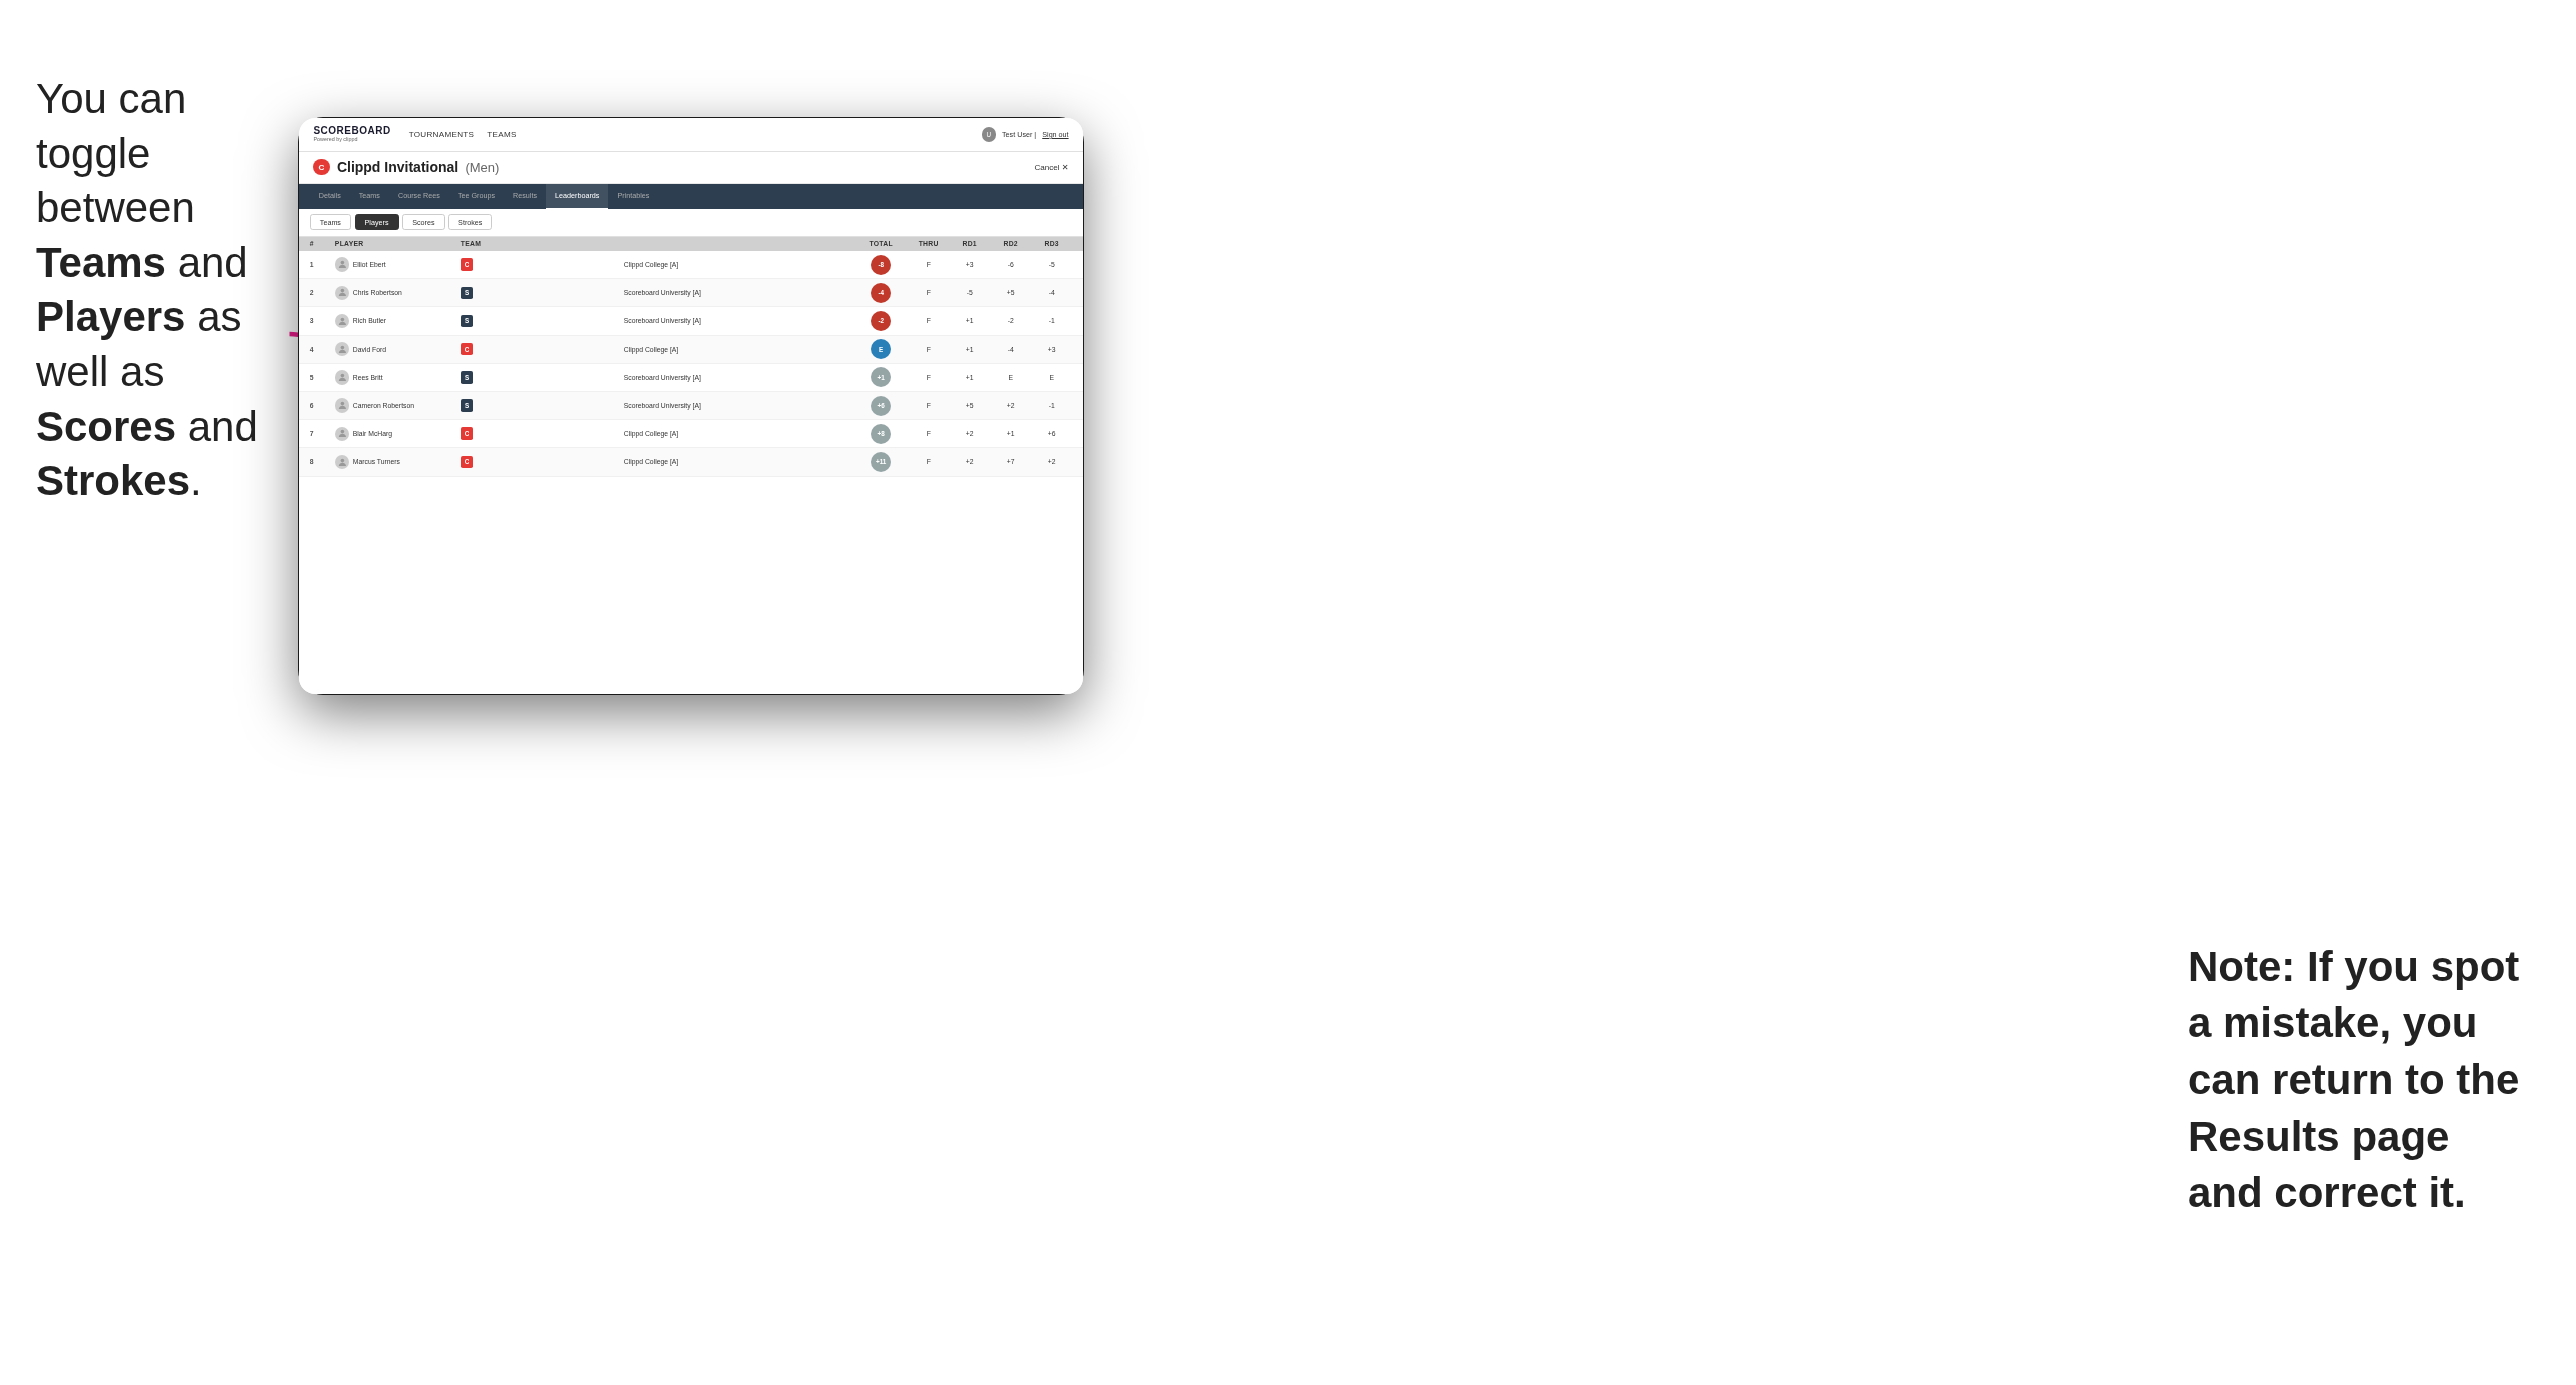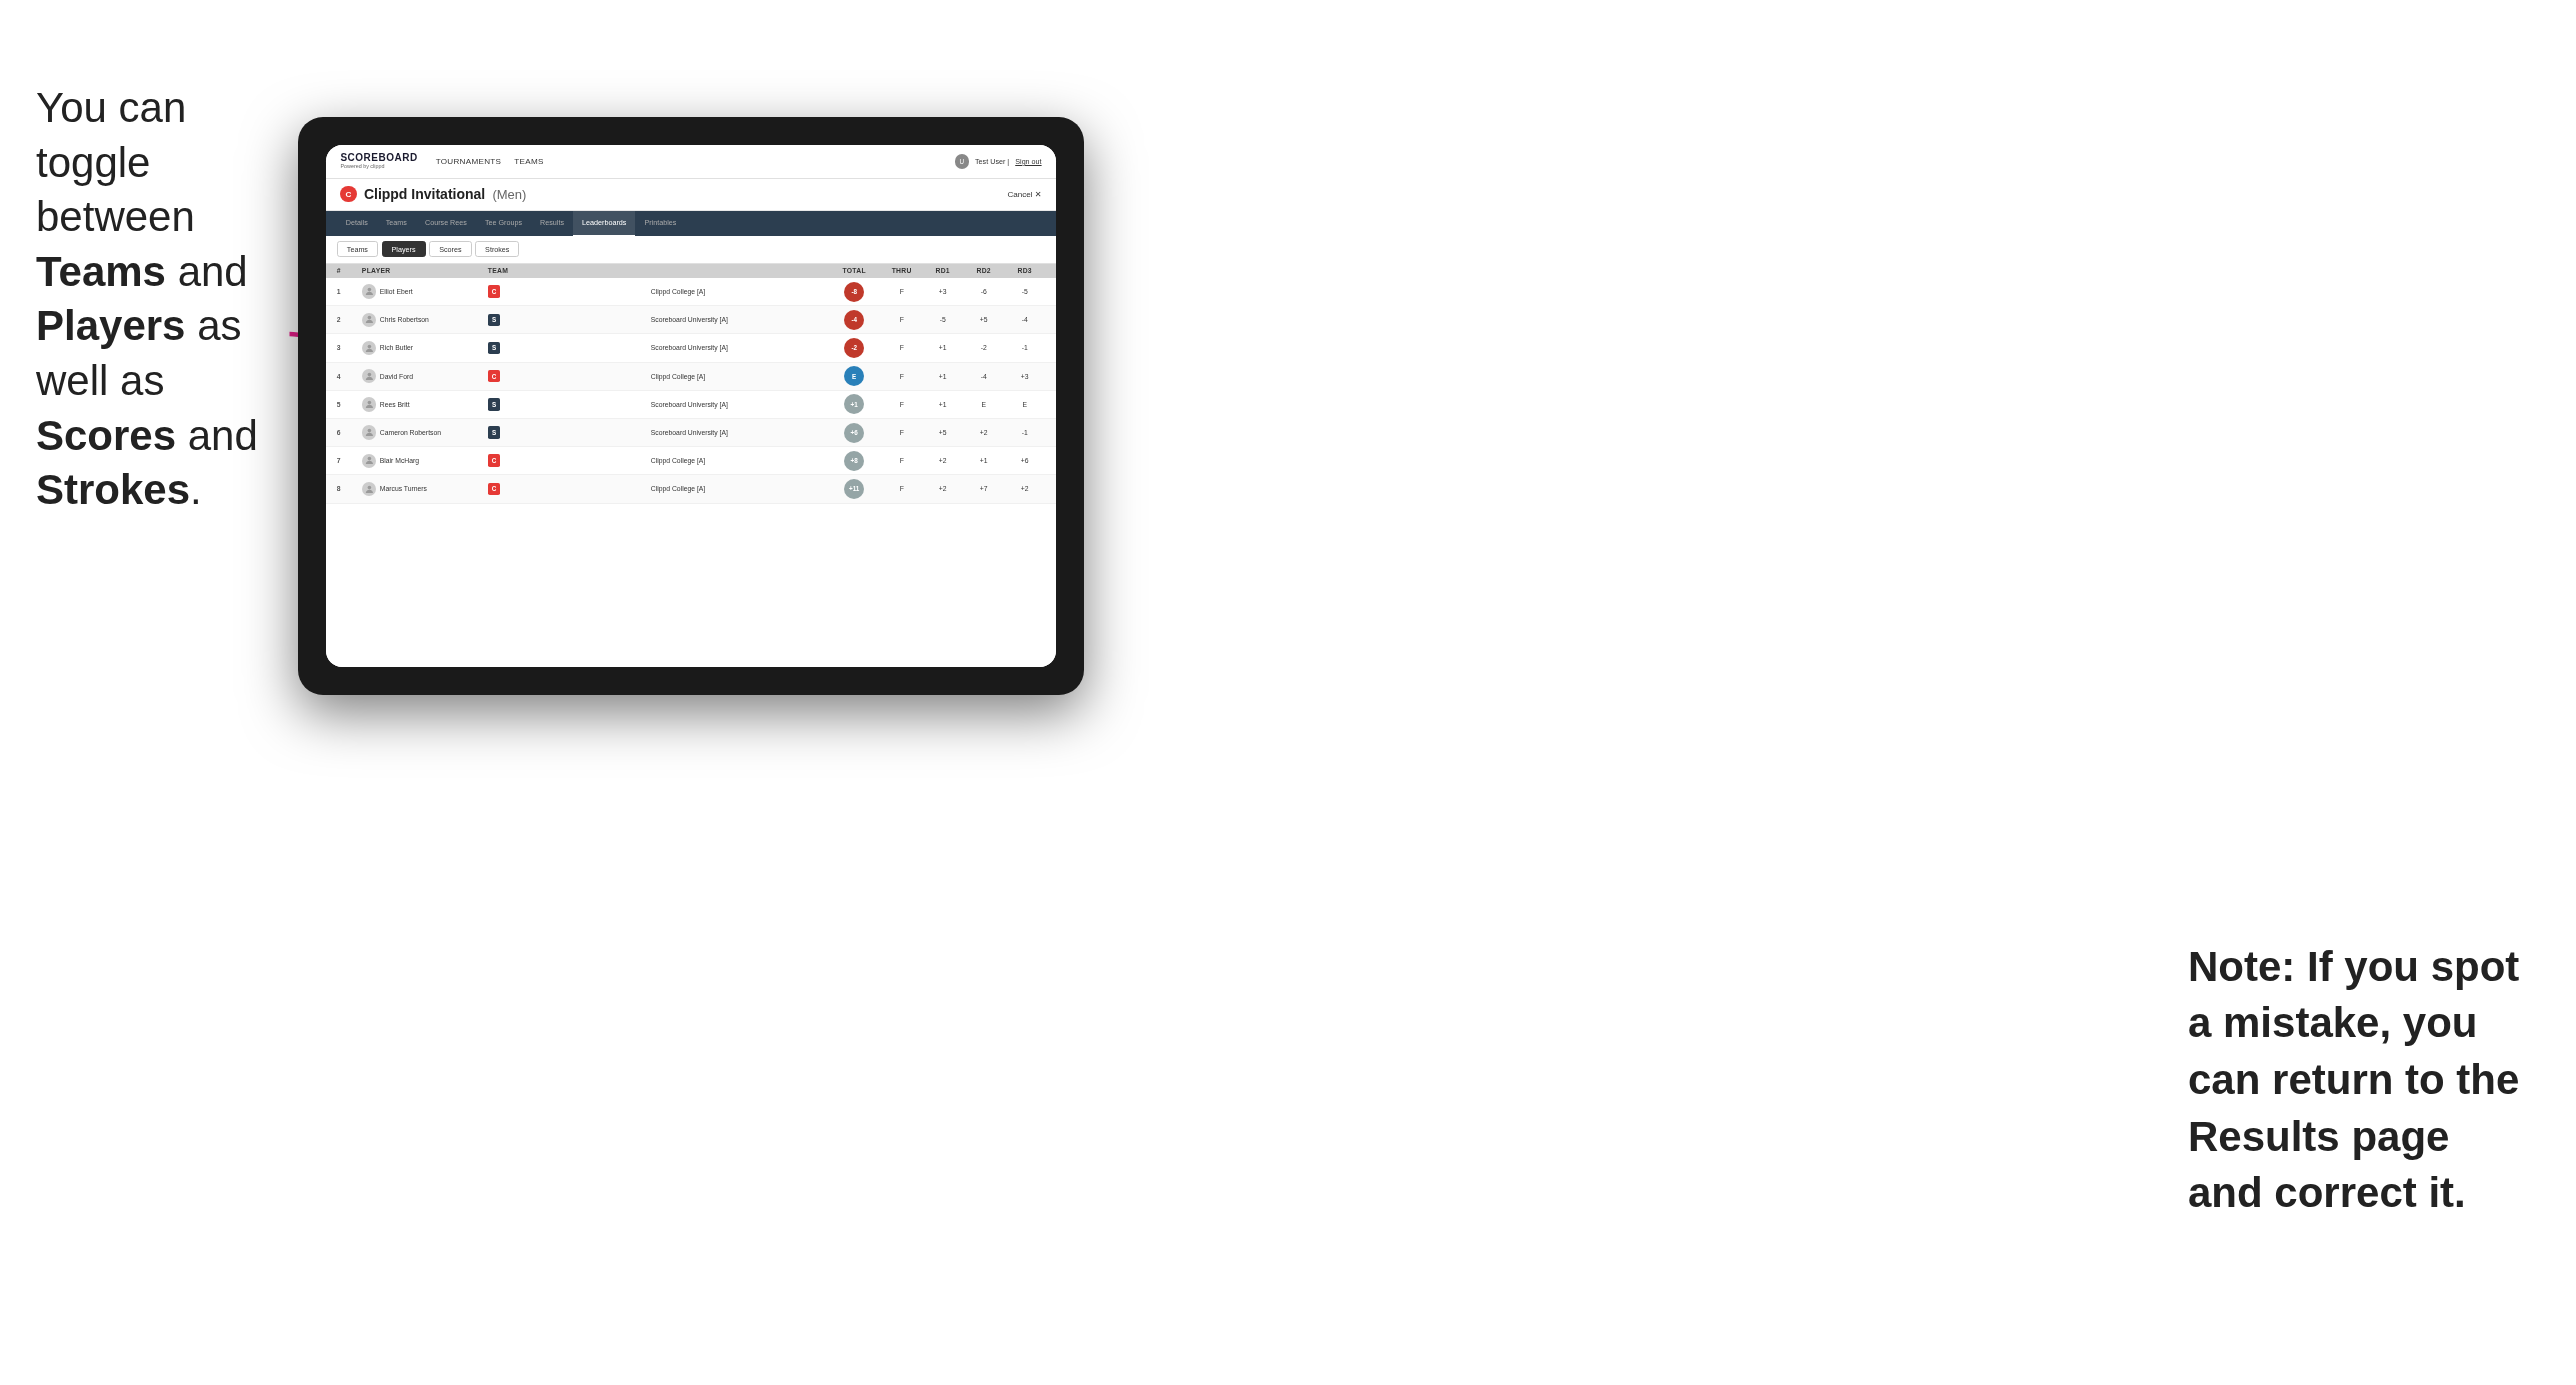--- a/index.html
+++ b/index.html
@@ -9,21 +9,21 @@
       width: 2576px;
       height: 1386px;
       position: relative;
       overflow: hidden;
     }
 
     
     .left-text {
       position: absolute;
       left: 36px;
-      top: 81px;
+      top: 72px;
       width: 262px;
       font-size: 42px;
       line-height: 1.3;
       color: #222;
     }
     .left-text strong { font-weight: 900; }
 
     
     .right-text {
       position: absolute;
@@ -39,21 +39,21 @@
     
     .tablet-frame {
       position: absolute;
       left: 298px;
       top: 117px;
       width: 786px;
       height: 578px;
       background: #1a1a1a;
       border-radius: 25px;
       box-shadow: 0 18px 54px rgba(0,0,0,0.5);
-      padding: 28px;
+      padding: 1px;
     }
     .tablet-screen {
       width: 100%;
       height: 100%;
       background: #f4f4f4;
       border-radius: 16.3px;
       overflow: hidden;
       display: flex;
       flex-direction: column;
     }

